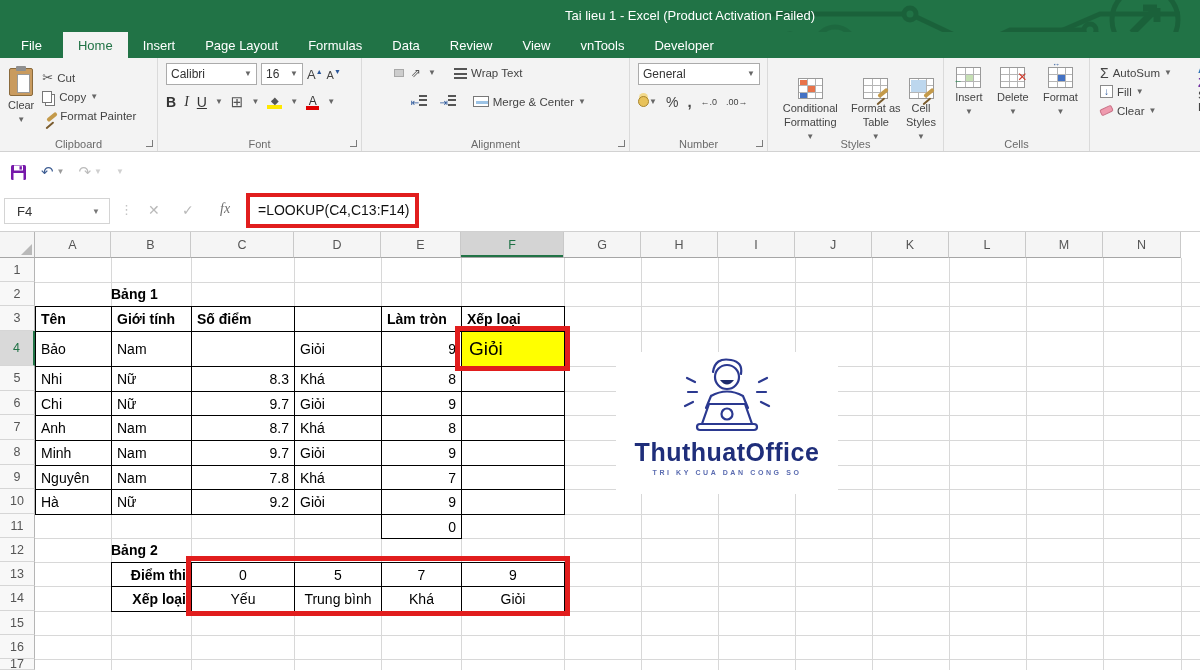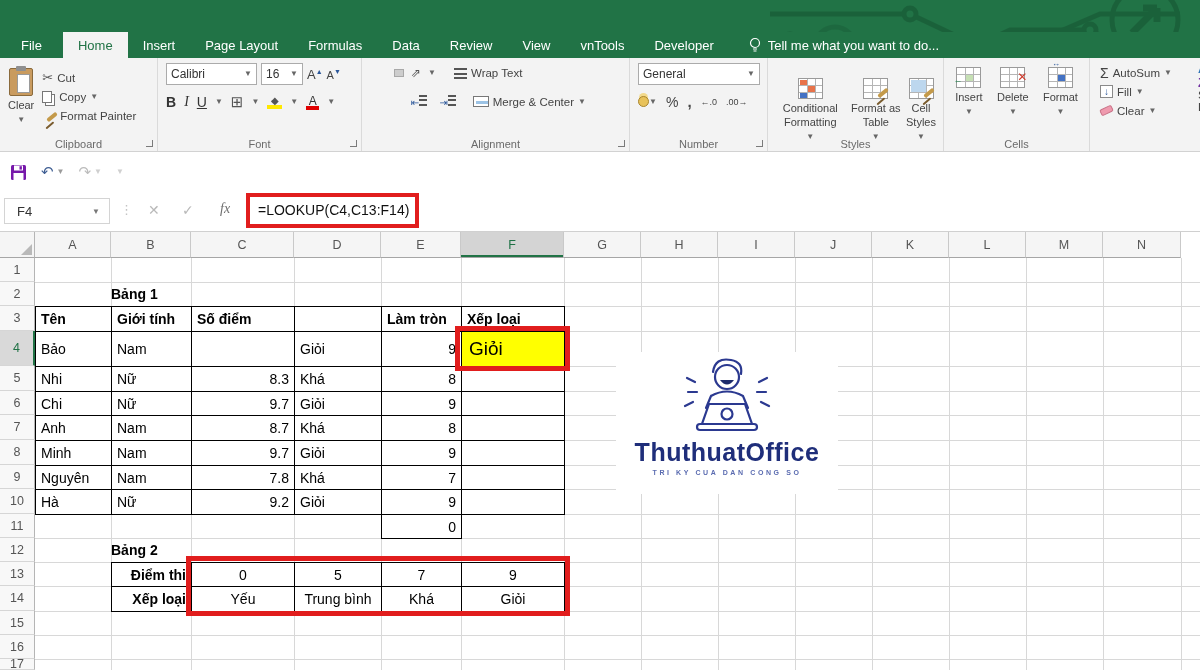--- a/index.html
+++ b/index.html
@@ -105,40 +105,34 @@
       <path d="M190 58 L250 30 H330 L365 48"></path>
       <circle cx="150" cy="14" r="6" fill="#217346"></circle>
       <circle cx="30" cy="40" r="6" fill="#217346"></circle>
       <circle cx="330" cy="30" r="6" fill="#217346"></circle>
       <circle cx="385" cy="20" r="33"></circle>
       <path d="M372 33 L397 8 M397 8 h-14 M397 8 v14" stroke-width="7"></path>
       <circle cx="75" cy="47" r="20" opacity="0.6"></circle>
       <path d="M84 56 L66 38 M66 38 h11 M66 38 v11" stroke-width="6" opacity="0.6"></path>
     </g>
   </svg>
+  <div class="title">Tai lieu 1 - Excel (Product Activation Failed)</div>
 </div>
 
 <div class="tabbar">
   <div class="tab file">File</div>
   <div class="tab active">Home</div>
   <div class="tab">Insert</div>
   <div class="tab">Page Layout</div>
   <div class="tab">Formulas</div>
   <div class="tab">Data</div>
   <div class="tab">Review</div>
   <div class="tab">View</div>
   <div class="tab">vnTools</div>
   <div class="tab">Developer</div>
-  <div class="tellme">
-    <svg width="12" height="16" viewBox="0 0 12 16">
-      <circle cx="6" cy="6" r="4.5" fill="none" stroke="#fff" stroke-width="1.2"></circle>
-      <path d="M4 12 h4 M4.5 14 h3" stroke="#fff" stroke-width="1.2"></path>
-    </svg>
-    <span>Tell me what you want to do...</span>
-  </div>
 </div>
 
 <div class="ribbon">
 
   <div class="rgroup" style="width:158px;">
     <div style="display:flex; padding:4px 6px 0 8px; gap:8px;">
       <div class="bigbtn">
         <span style="position:relative;width:24px;height:28px;background:#c99b5f;border:1px solid #8a6a3c;border-radius:2px;">
           <span style="position:absolute;left:6px;top:-3px;width:10px;height:5px;background:#8f8f8f;border-radius:1px;"></span>
           <span style="position:absolute;right:2px;top:5px;width:13px;height:19px;background:#fff;border:1px solid #9a9a9a;"></span>

